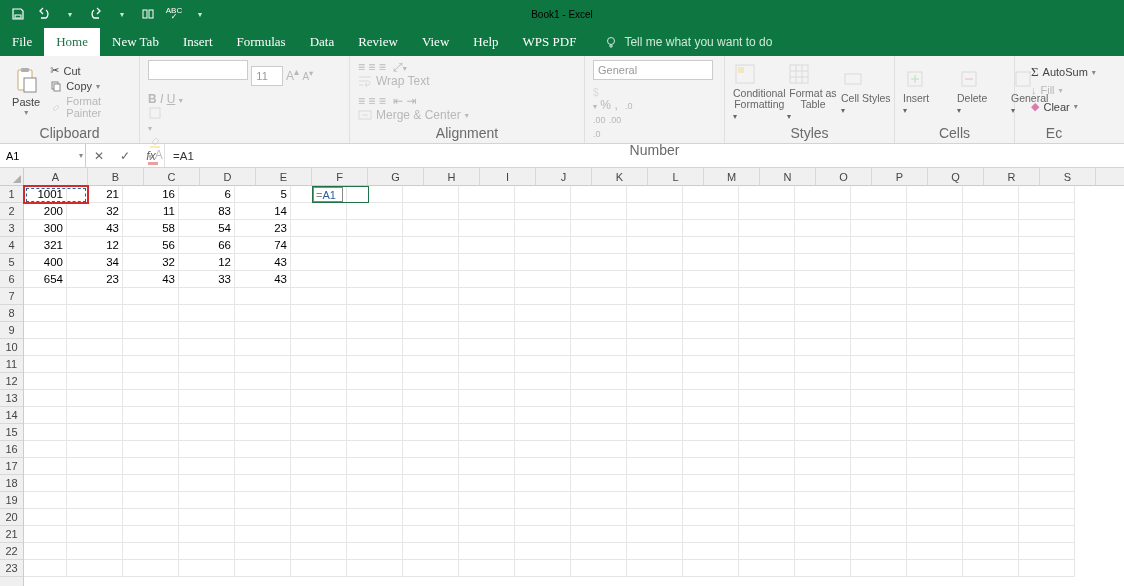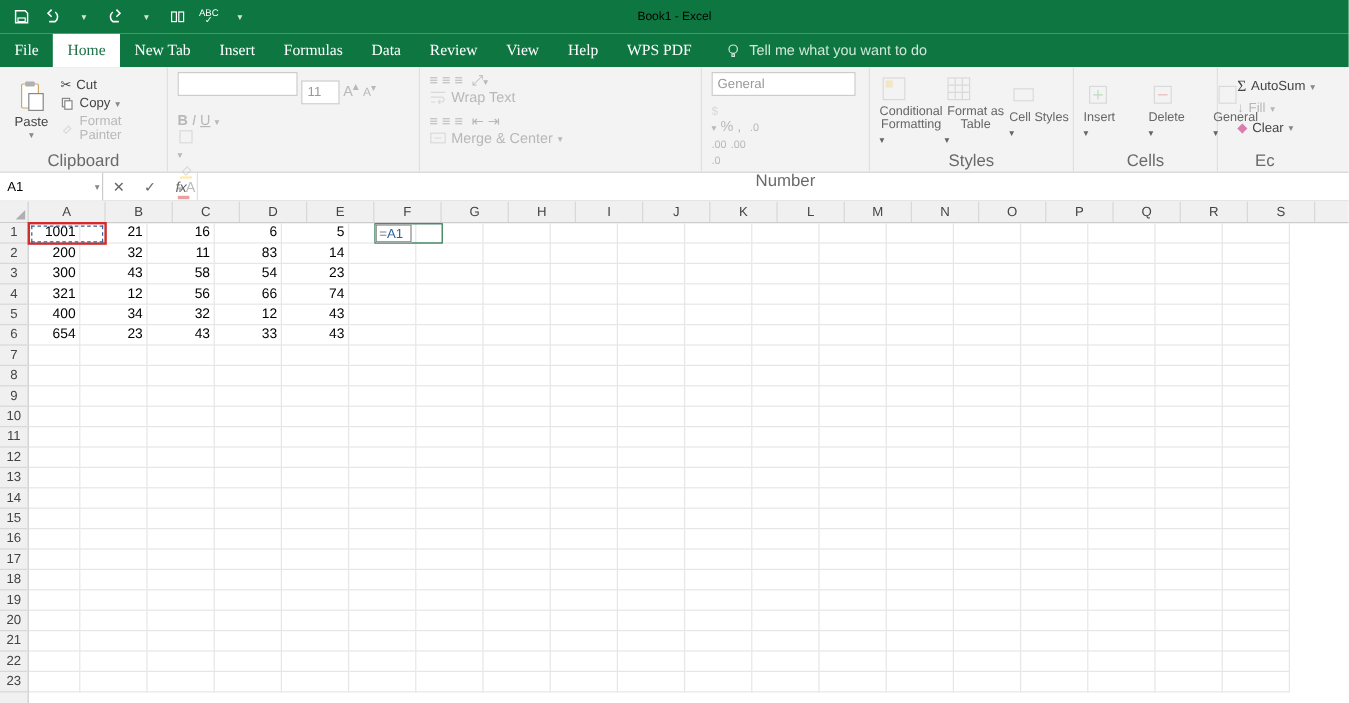--- a/index.html
+++ b/index.html
@@ -229,20 +229,21 @@
         <span style="display:flex;gap:4px;align-items:center">
             <svg width="14" height="12" viewBox="0 0 14 12">
               <rect x="1" y="2" width="12" height="8" fill="none" stroke="#bbb"></rect>
               <path d="M4 6h6" stroke="#bbb"></path>
             </svg>
             <span>Merge &amp; Center</span>
             <span style="font-size:8px">▾</span>
           </span>
       </div>
     </div>
+    <div class="group-label">Alignment</div>
   </div>
 
   <div class="group faded" style="width:140px">
     <div class="group-body" style="flex-direction:column;align-items:flex-start;gap:6px;">
       <div class="combo" style="width:120px">General</div>
       <div class="row" style="gap:8px">
         <span><svg width="14" height="12" viewBox="0 0 14 12">
               <text x="0" y="10" font-size="10" fill="#bbb">$</text>
             </svg><span style="font-size:8px">▾</span></span>
         <span>%</span>
@@ -355,20 +356,23 @@
   <div class="fx-btn-group">
     <div class="fx-btn">
         <span>✕</span>
       </div>
     <div class="fx-btn">
         <span>✓</span>
       </div>
     <div class="fx-btn fx">
         <span>fx</span>
       </div>
+  </div>
+  <div class="formula-input">
+    <span>=A1</span>
   </div>
 </div>
 
 <div class="grid-area">
   <div class="corner"></div>
   <div class="col-headers" id="colheaders">
       <div class="col-h">A</div>
       <div class="col-h">B</div>
       <div class="col-h">C</div>
       <div class="col-h">D</div>

